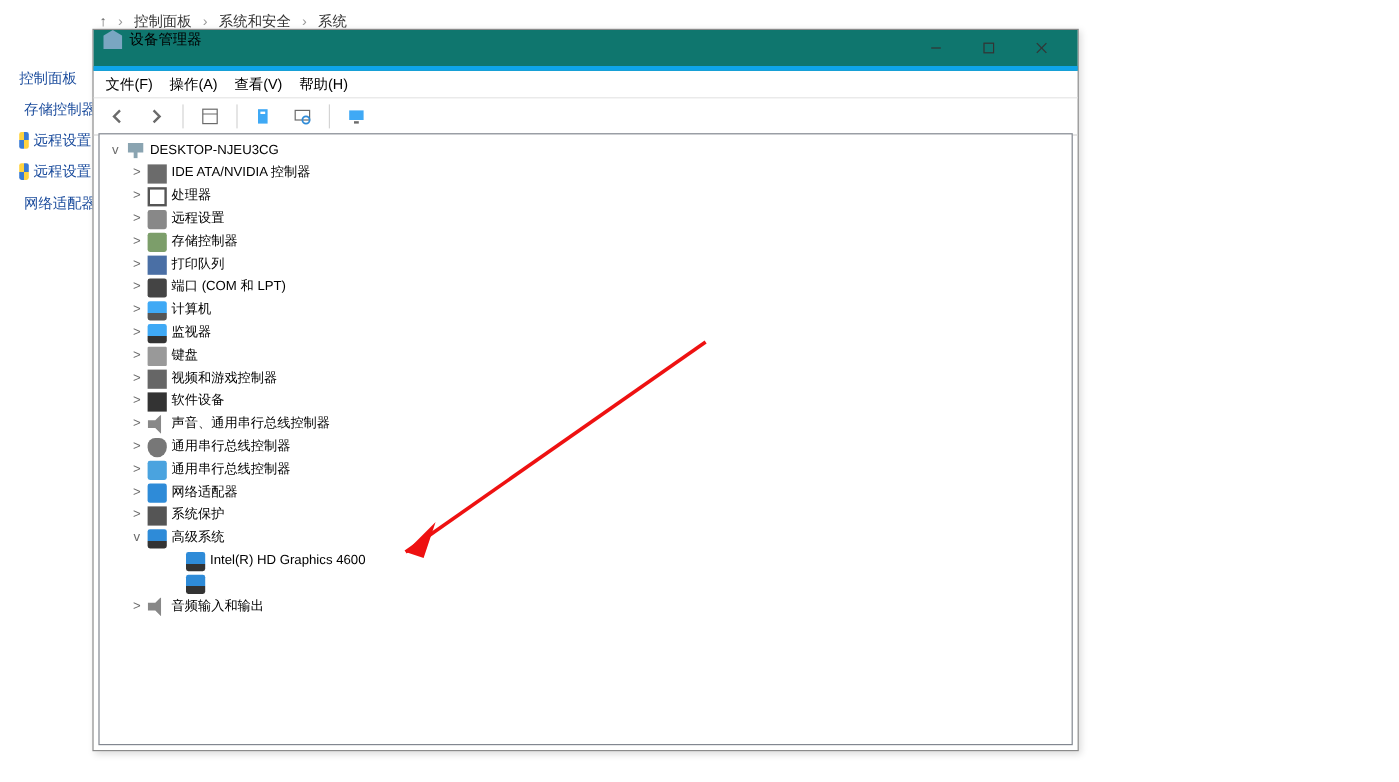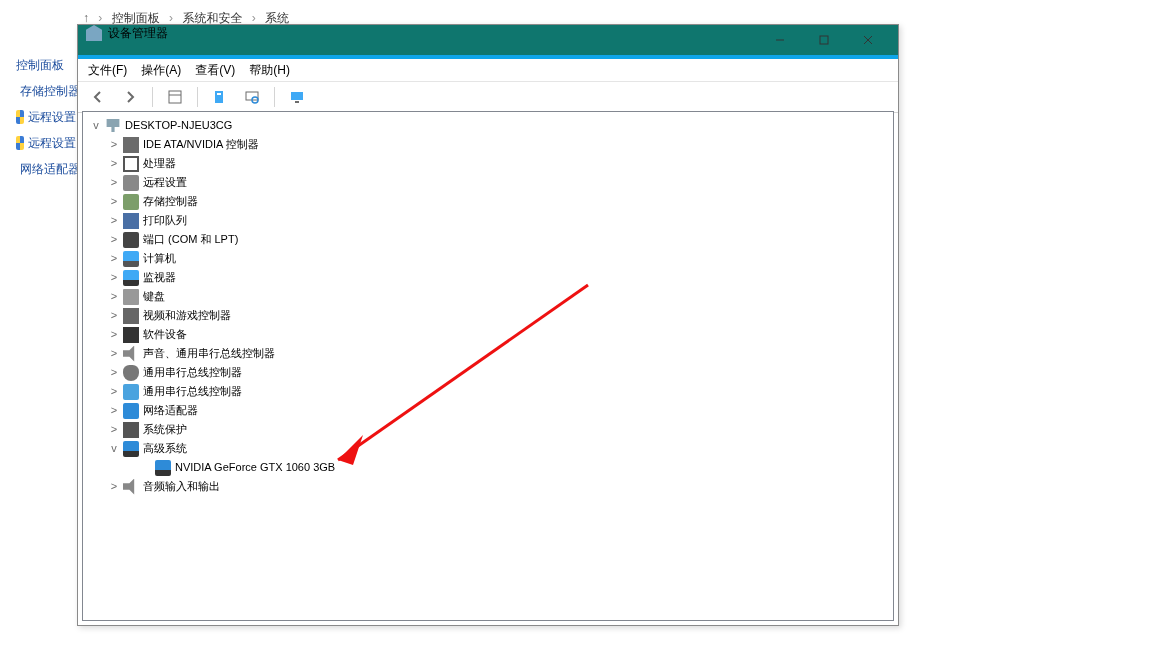--- a/index.html
+++ b/index.html
@@ -277,21 +277,25 @@
         <span class="lbl">系统保护</span>
       </div>
       <div class="node d1">
         <span class="exp">v</span>
         <span class="ic i-gpu"></span>
         <span class="lbl">高级系统</span>
       </div>
       <div class="node d2">
         <span class="exp blank">&gt;</span>
         <span class="ic i-gpu"></span>
-        <span class="lbl">NVIDIA GeForce GTX 1060 3GB</span>
+        <span class="lbl">Intel(R) HD Graphics 4600</span>
+      </div>
+      <div class="node d2">
+        <span class="exp blank">&gt;</span>
+        <span class="ic i-gpu"></span>
       </div>
       <div class="node d1">
         <span class="exp">&gt;</span>
         <span class="ic i-aud"></span>
         <span class="lbl">音频输入和输出</span>
       </div>
     </div>
 
   <svg class="arrow" style="left:240px;top:250px;width:280px;height:200px" viewBox="0 0 280 200">
     <line x1="270" y1="10" x2="20" y2="185"></line>

